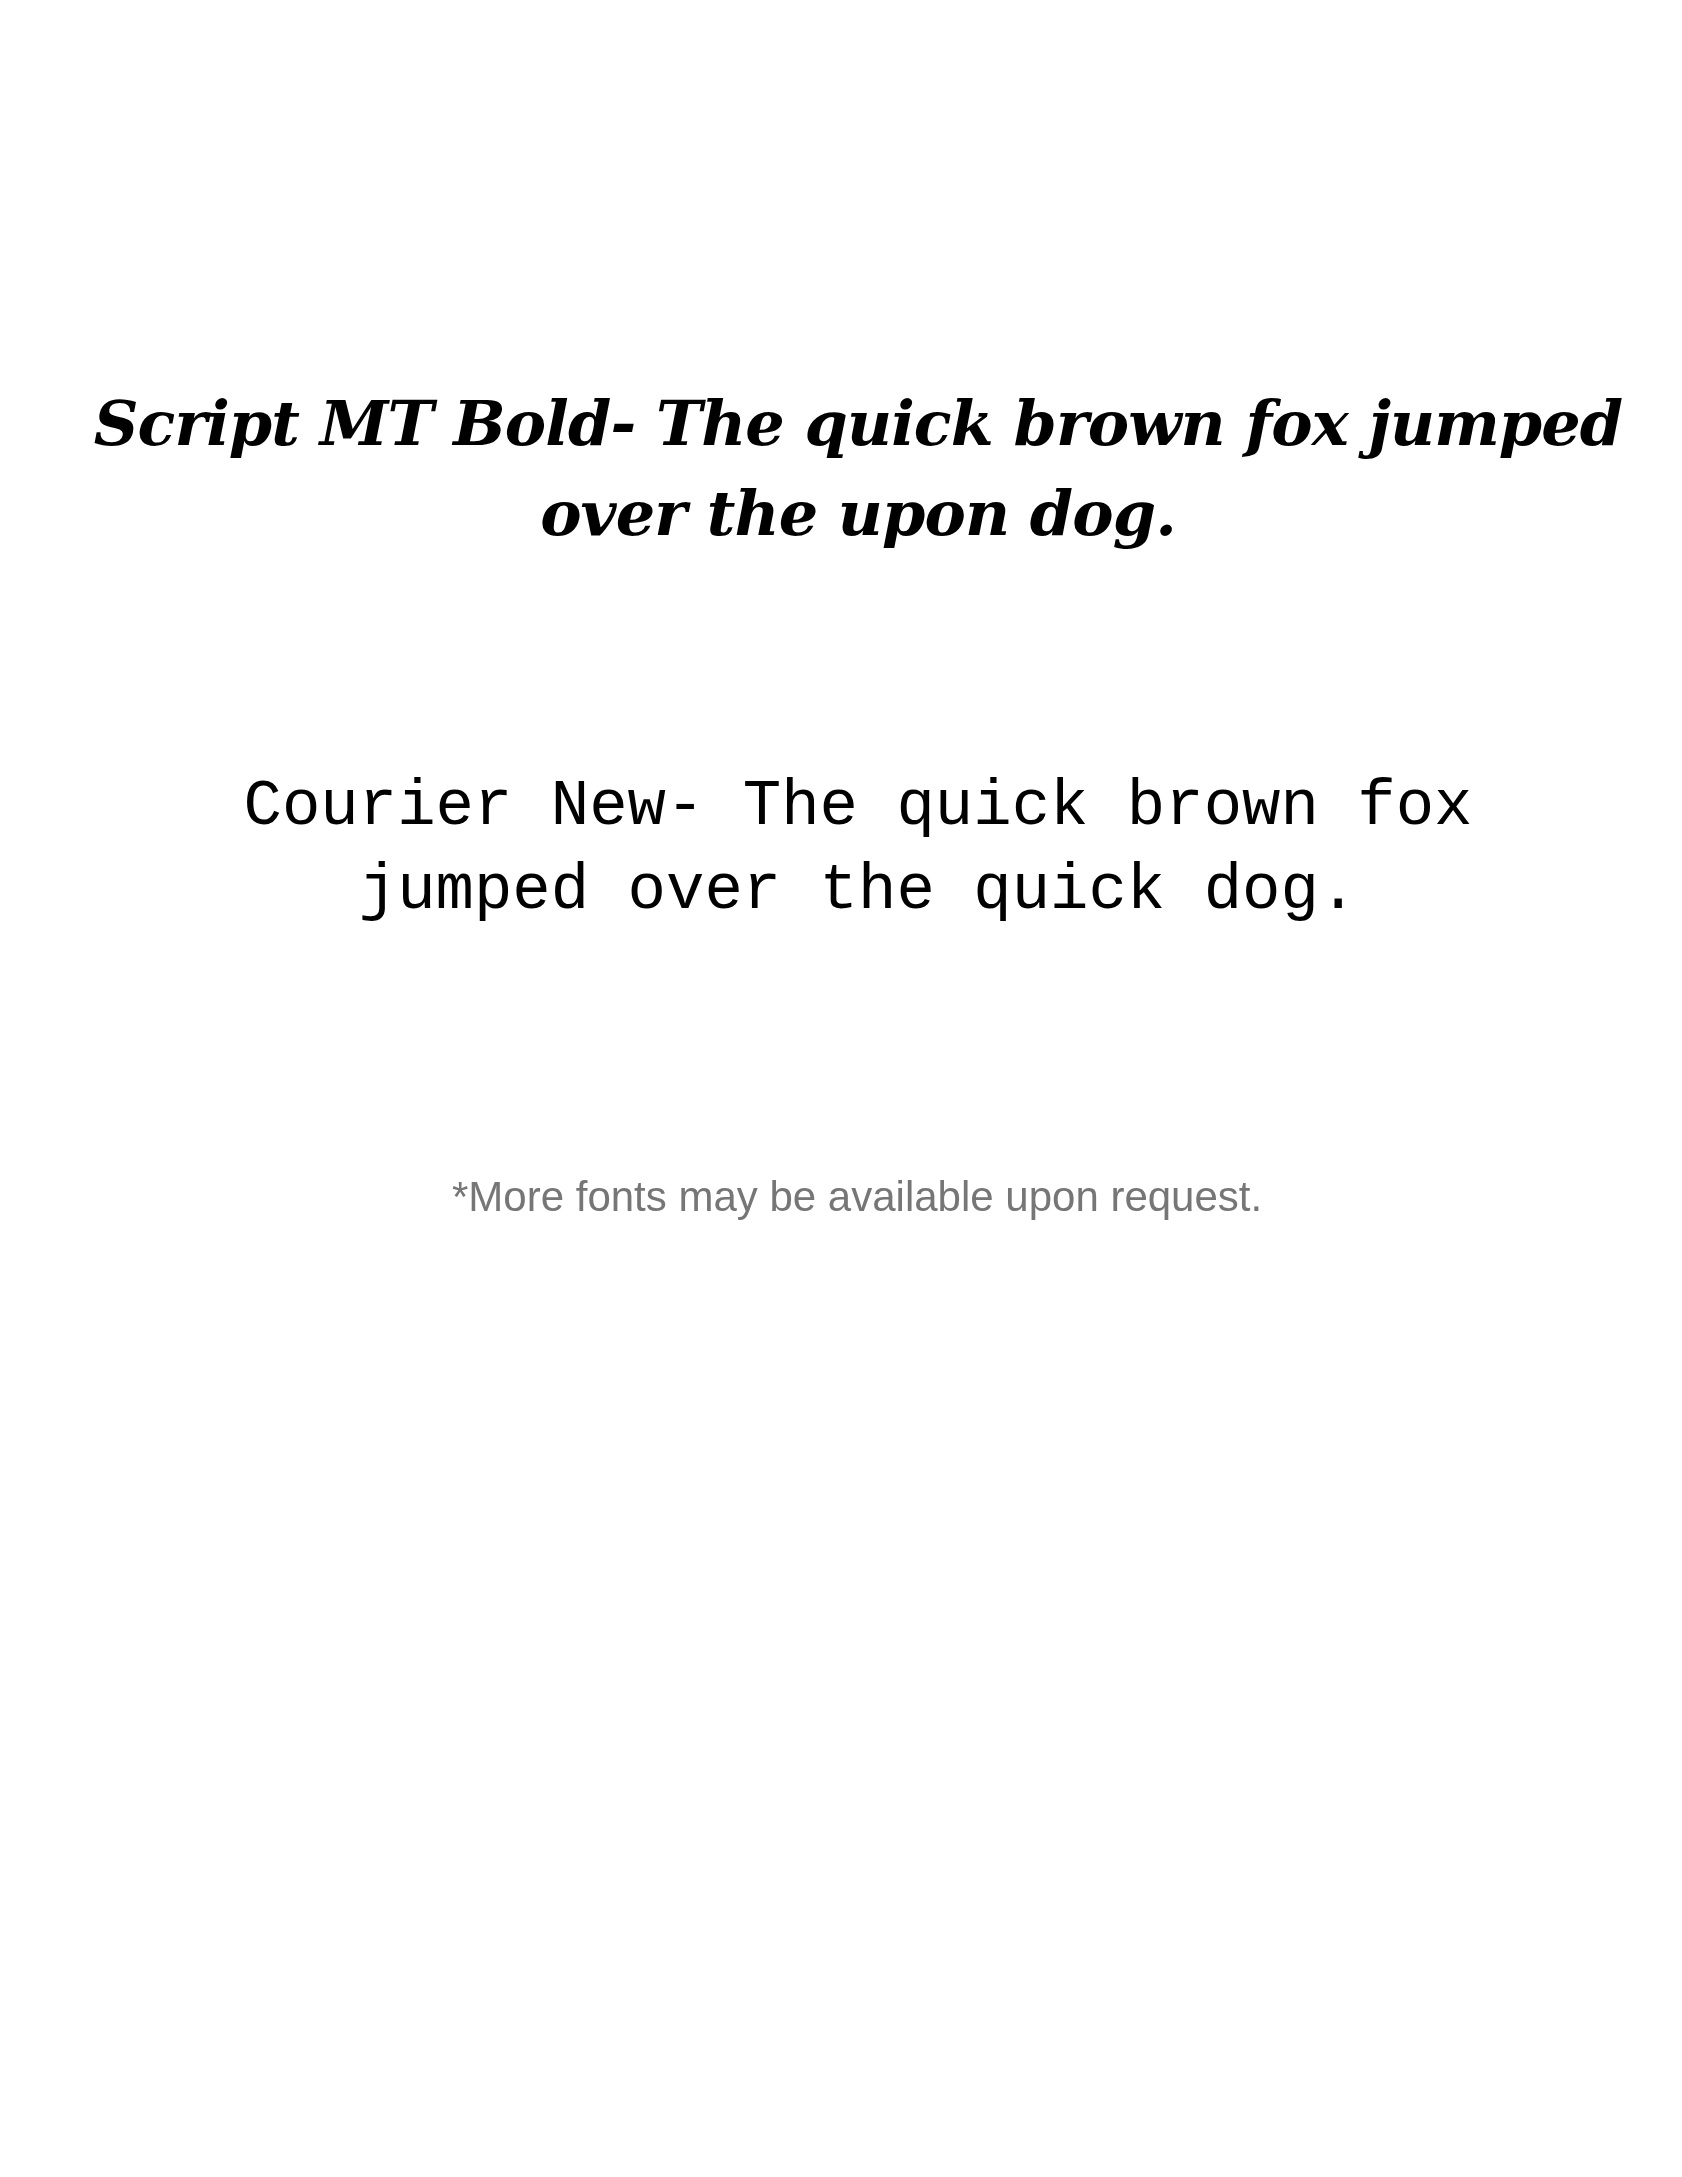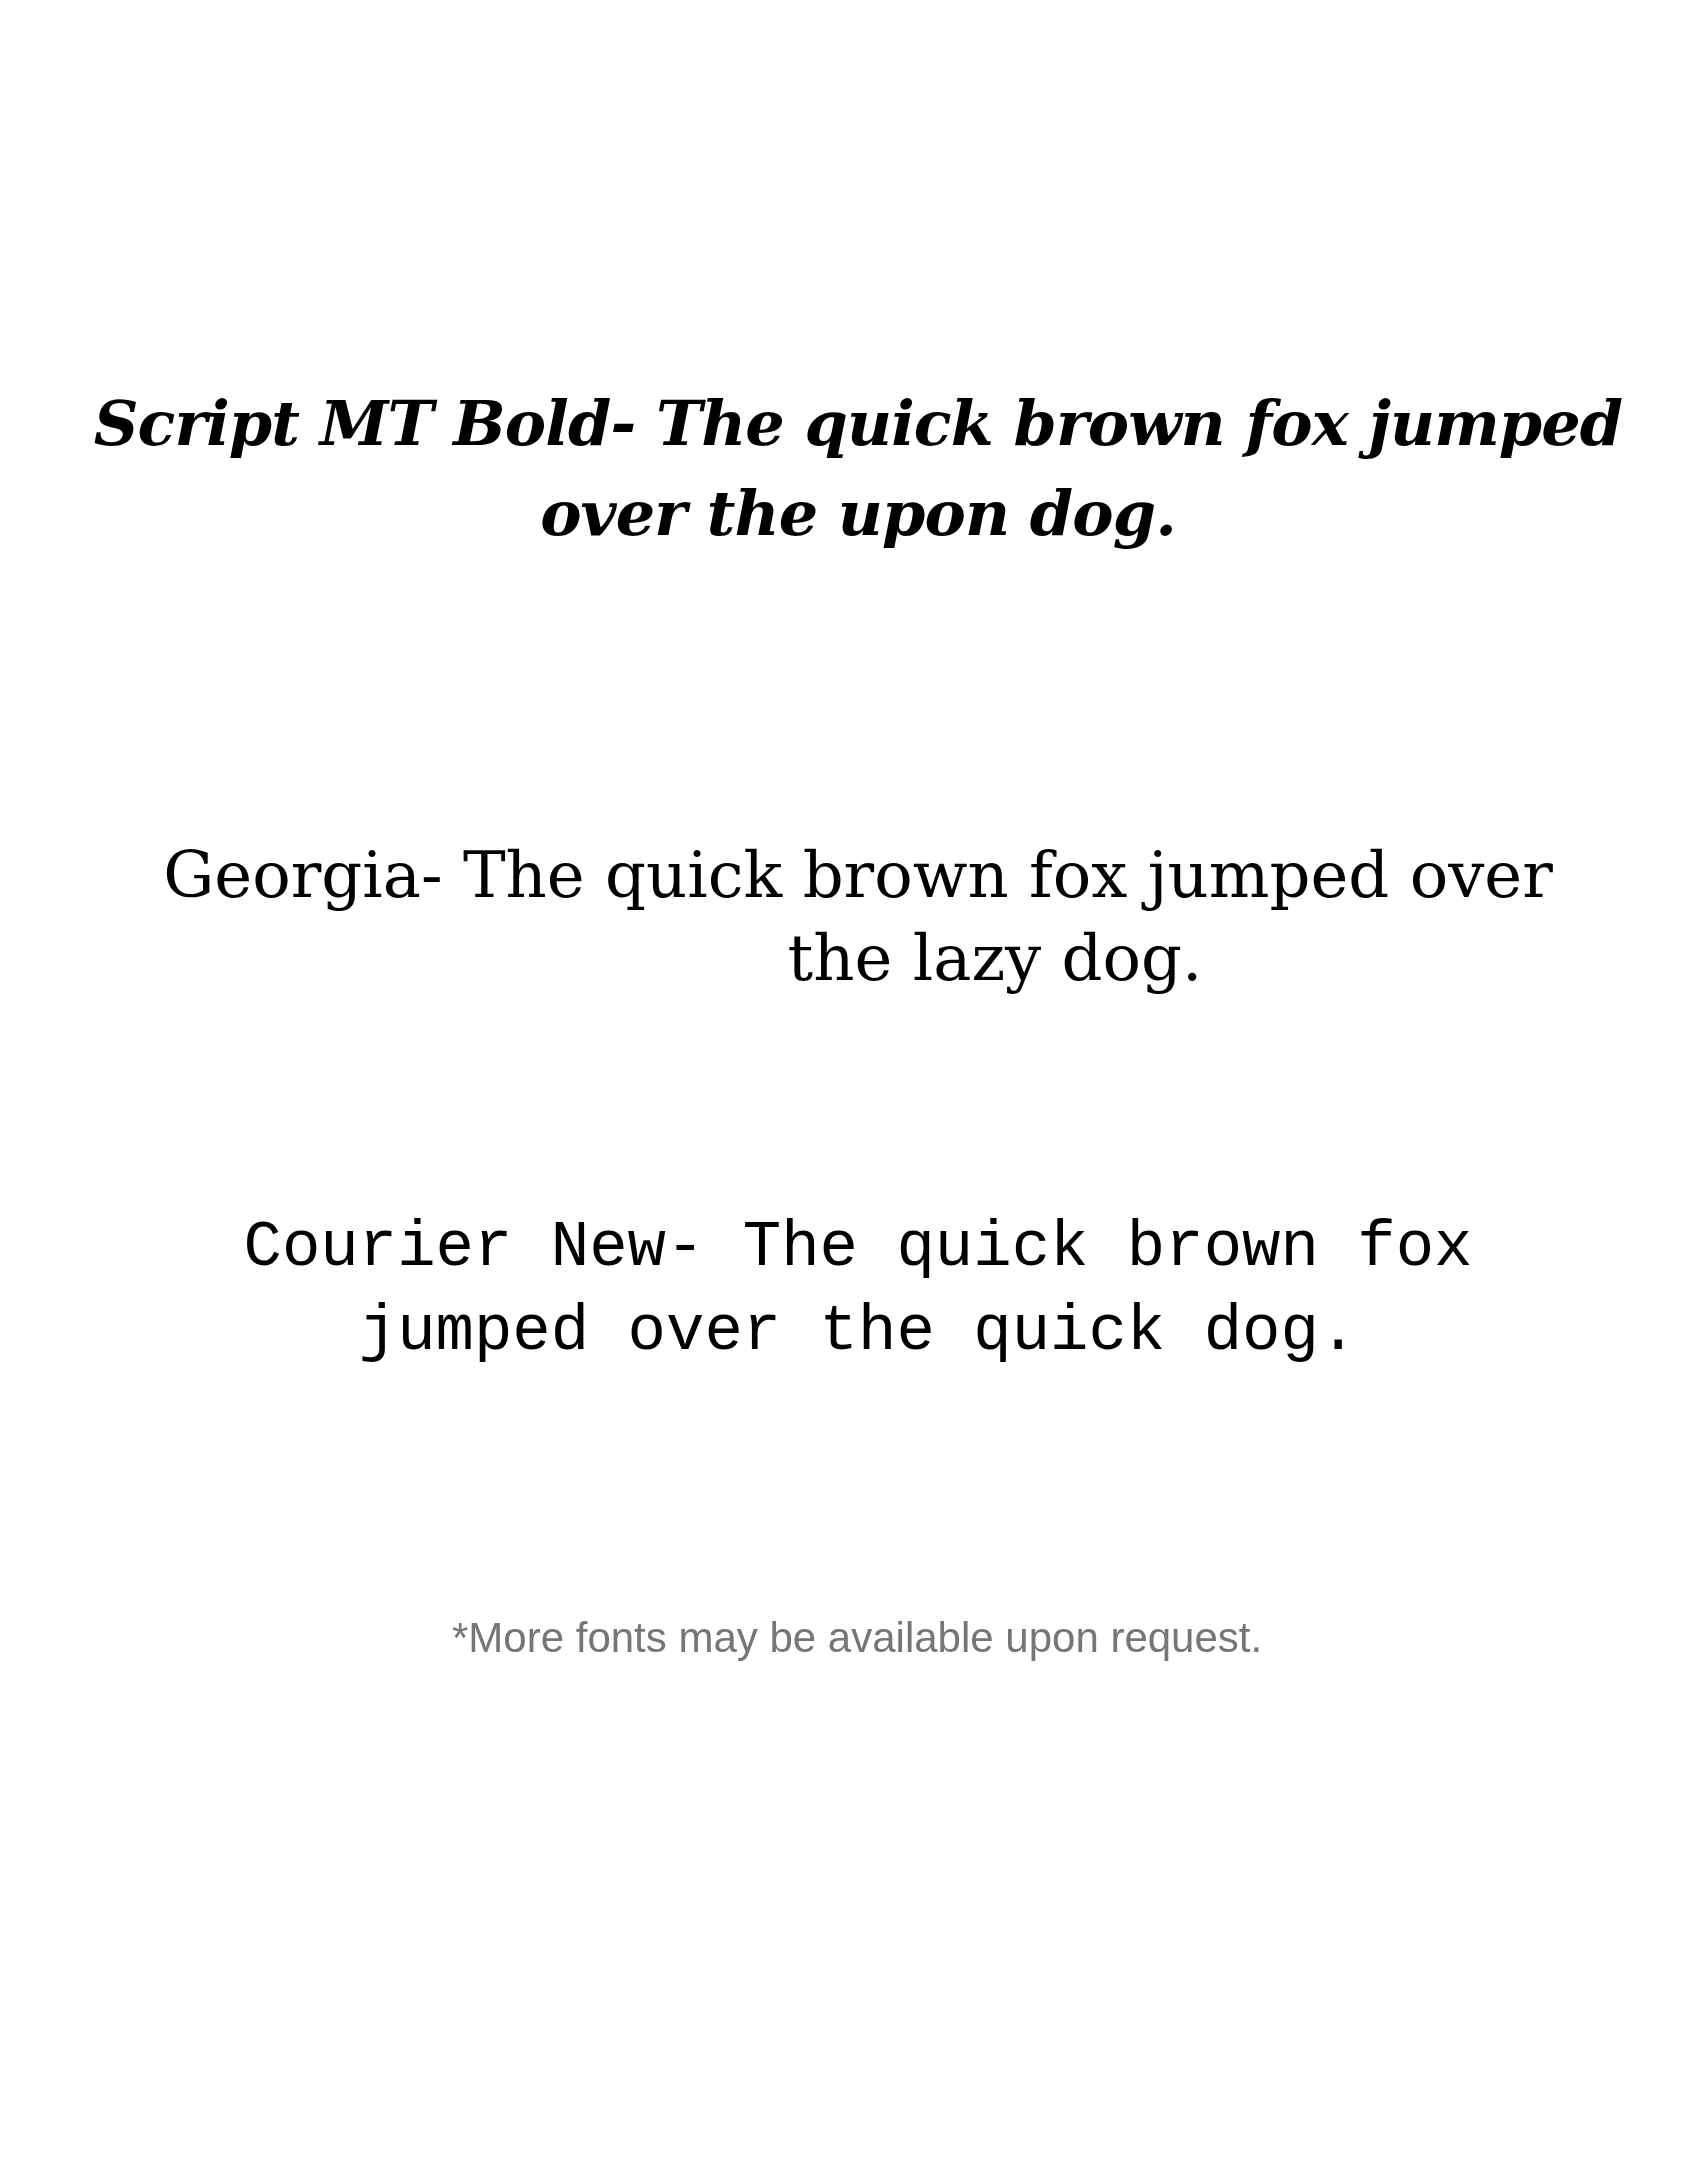--- a/index.html
+++ b/index.html
@@ -66,24 +66,20 @@
 <body>
 
 <div class="page">
   <div class="content">
 
     <section class="sample-script">
       <div class="sample-line line-1">Script MT Bold- The quick brown fox jumped</div>
       <div class="sample-line line-2">over the upon dog.</div>
     </section>
 
-    <section class="sample-georgia">
-      <div class="sample-line line-1">Georgia- The quick brown fox jumped over</div>
-      <div class="sample-line line-2">the lazy dog.</div>
-    </section>
 
     <section class="sample-courier">
       <div class="sample-line line-1">Courier New- The quick brown fox</div>
       <div class="sample-line line-2">jumped over the quick dog.</div>
     </section>
 
     <div class="footnote">*More fonts may be available upon request.</div>
 
   </div>
 </div>

